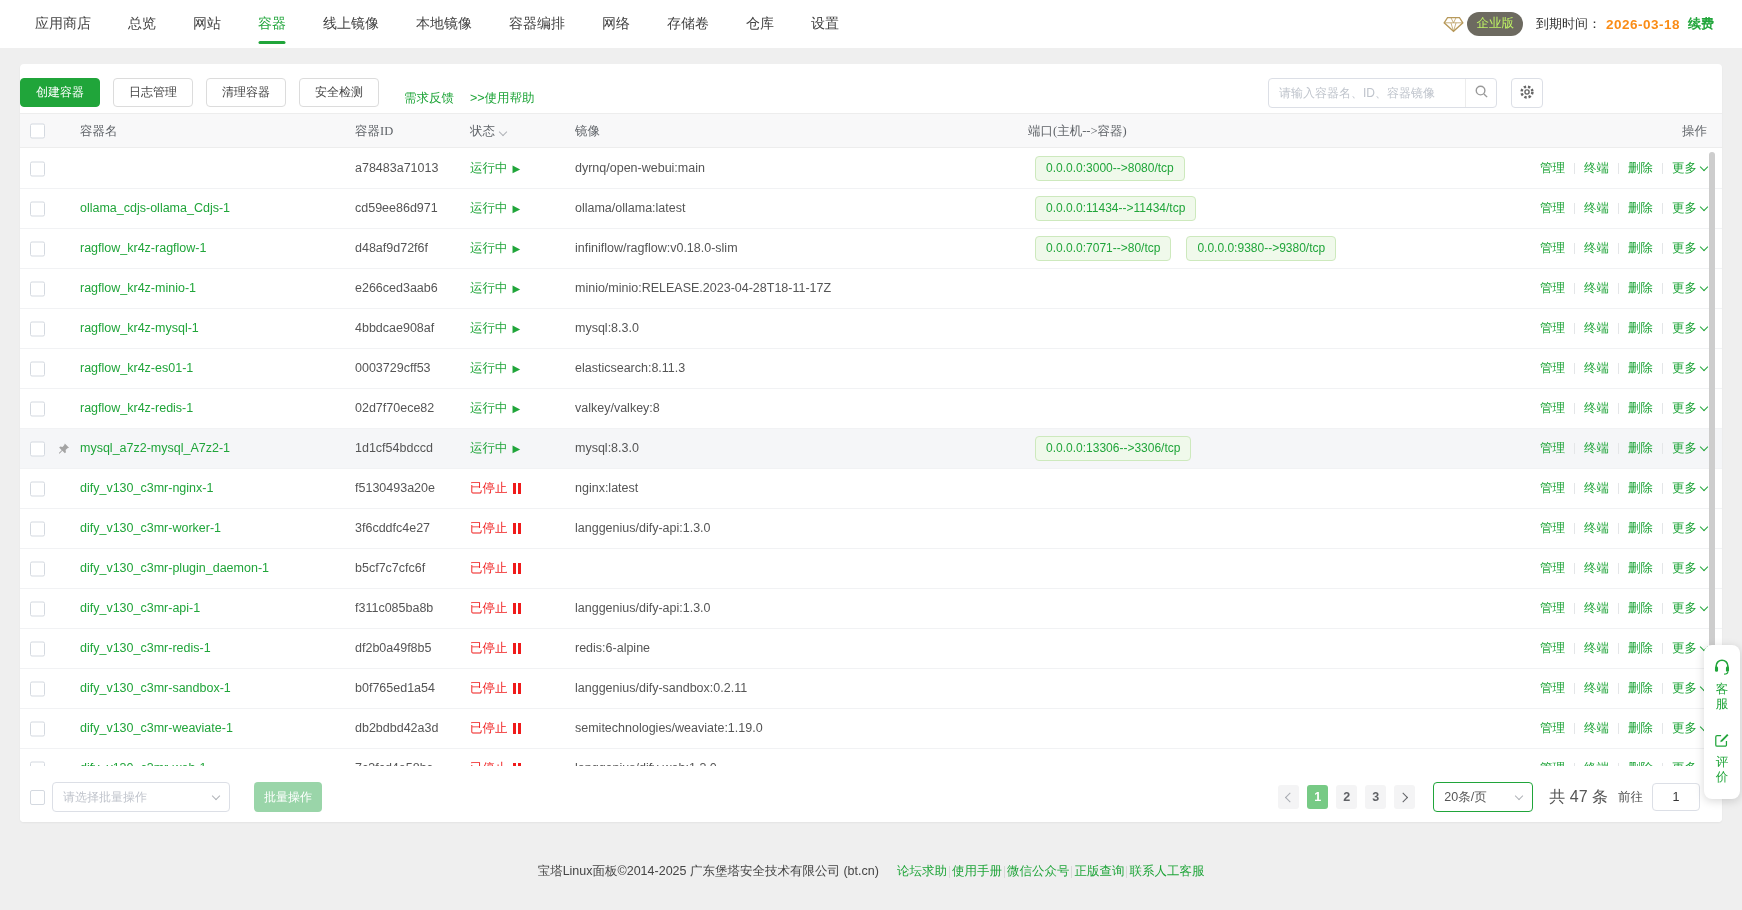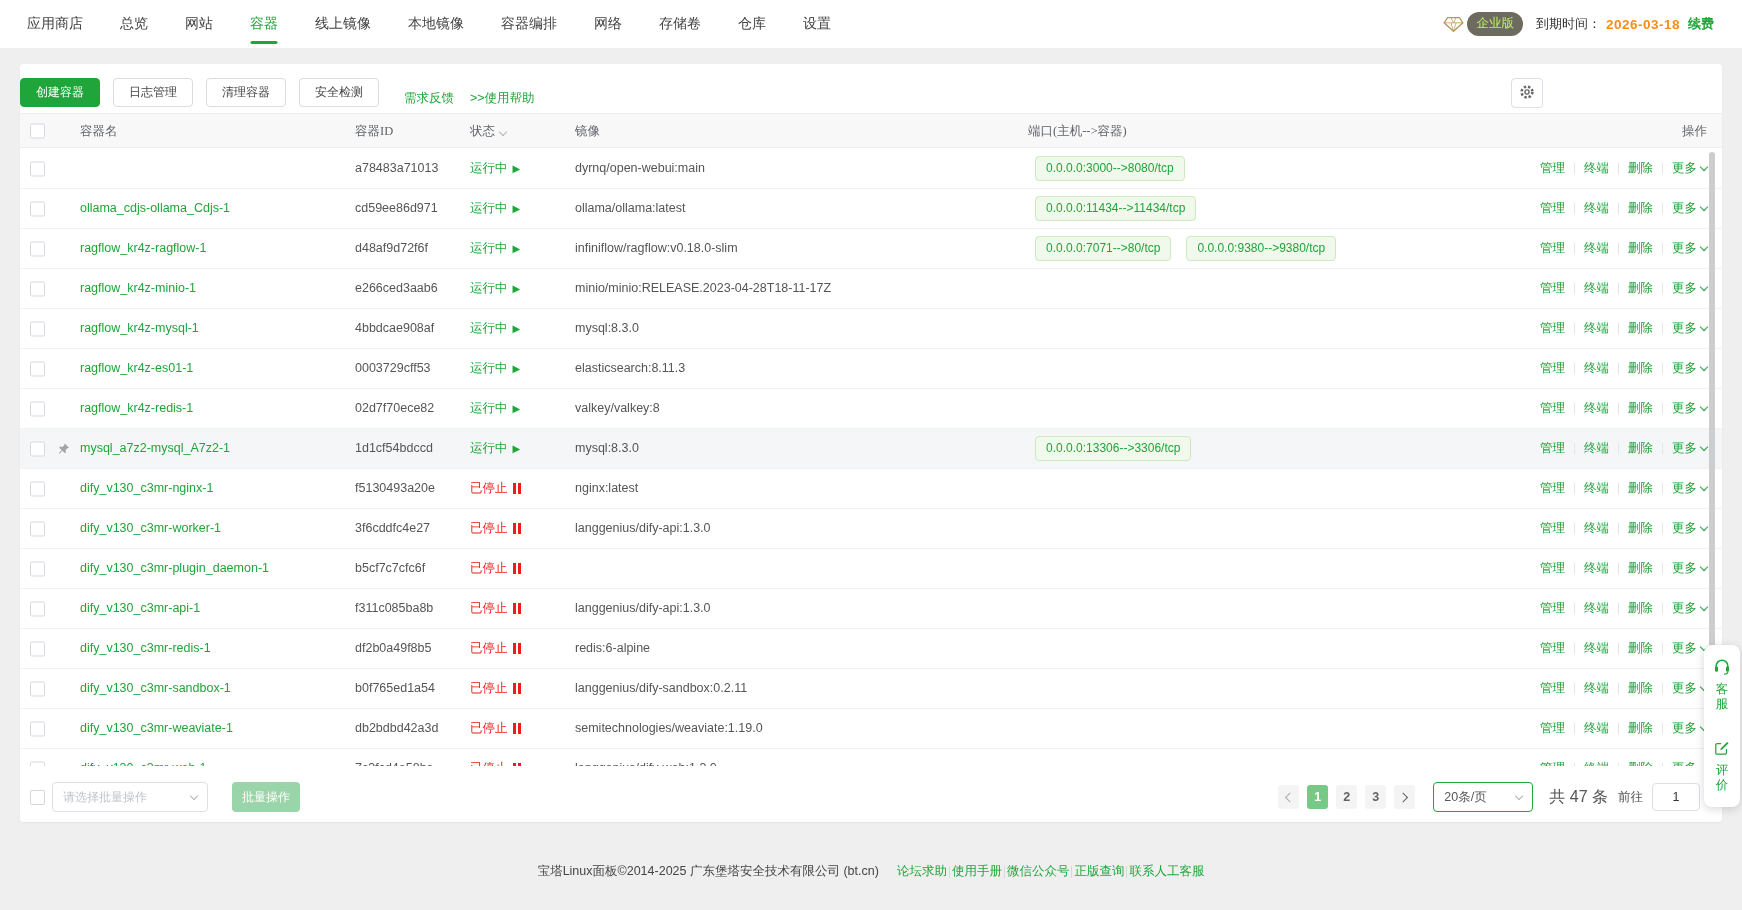--- a/index.html
+++ b/index.html
@@ -5,21 +5,21 @@
   * { margin:0; padding:0; box-sizing:border-box; }
   html,body { width:1742px; height:910px; }
   body {
     font-family:"Liberation Sans","DejaVu Sans",sans-serif;
     background:#efefef; color:#333; font-size:12px; overflow:hidden;
   }
   .screen { position:relative; width:1742px; height:910px; overflow:hidden; }
 
   
   .topbar { position:absolute; top:0; left:0; right:0; height:48px; background:#fff; display:flex; align-items:center; }
-  .nav { display:flex; gap:37px; padding-left:27px; align-items:center; height:100%; }
+  .nav { display:flex; gap:37px; padding-left:35px; align-items:center; height:100%; }
   .nav-item { font-size:14px; color:#424242; cursor:pointer; position:relative; height:100%; display:flex; align-items:center; white-space:nowrap; }
   .nav-item.active { color:#20a53a; }
   .nav-item.active::after { content:""; position:absolute; left:50%; transform:translateX(-50%); bottom:4px; width:27px; height:3px; background:#20a53a; border-radius:2px; }
   .topbar-right { margin-left:auto; display:flex; align-items:center; padding-right:28px; gap:5px; }
   .vip-diamond { display:flex; align-items:center; margin-right:-2px; }
   .vip-badge { background:#6d6a60; color:#bef264; font-size:12.5px; padding:3px 9px 4px; border-radius:12px; white-space:nowrap; }
   .expire-label { font-size:13px; color:#333; margin-left:8px; white-space:nowrap; }
   .expire-date { font-size:13.5px; color:#fa8c16; font-weight:bold; letter-spacing:.5px; }
   .renew { font-size:13px; color:#20a53a; cursor:pointer; font-weight:bold; margin-left:3px; }
 
@@ -63,35 +63,35 @@
   .cactions { position:absolute; right:15px; top:0; height:100%; display:flex; align-items:center; gap:9px; }
   .alink { color:#20a53a; font-size:12.5px; cursor:pointer; text-decoration:none; display:flex; align-items:center; white-space:nowrap; }
   .sep { width:1px; height:11px; background:#e4e6e8; }
   .chev { width:6px; height:6px; border-right:1.3px solid currentColor; border-bottom:1.3px solid currentColor; display:inline-block; transform:rotate(45deg); margin-left:4px; margin-top:-3px; }
   .chev.gray { color:#b0b3b8; margin-left:5px; }
   .scroll-thumb { position:absolute; right:7px; top:88px; width:6px; height:500px; background:#cdcdcd; border-radius:3px; }
 
   
   .bottombar { position:absolute; left:0; right:0; bottom:0; height:50px; background:#fff; border-radius:0 0 4px 4px; }
   .batch { position:absolute; left:10px; top:10px; display:flex; align-items:center; }
-  .selectbox { width:156px; height:30px; border:1px solid #dcdfe6; border-radius:4px; display:flex; align-items:center; justify-content:space-between; padding:0 10px; color:#c0c4cc; font-size:12px; cursor:pointer; background:#fff; margin-left:7px; white-space:nowrap; }
+  .selectbox { width:178px; height:30px; border:1px solid #dcdfe6; border-radius:4px; display:flex; align-items:center; justify-content:space-between; padding:0 10px; color:#c0c4cc; font-size:12px; cursor:pointer; background:#fff; margin-left:7px; white-space:nowrap; }
   .batch-btn { margin-left:24px; width:68px; height:30px; background:#9ad5a9; color:#fff; border:0; border-radius:4px; font-size:12px; cursor:pointer; font-family:inherit; white-space:nowrap; }
   .pager { position:absolute; right:22px; top:10px; display:flex; align-items:center; height:30px; }
   .pbox { min-width:21px; height:24px; padding:0 4px; background:#f4f4f5; border-radius:3px; display:flex; align-items:center; justify-content:center; font-size:12.5px; font-weight:bold; color:#606266; margin:0 4px; cursor:pointer; }
   .pbox.active { background:#77ca85; color:#fff; }
   .arrow { width:7px; height:7px; display:inline-block; border-left:1.6px solid #a8abb2; border-bottom:1.6px solid #a8abb2; }
   .arrow.left { transform:rotate(45deg) translate(1px,-1px); }
   .arrow.right { transform:rotate(-135deg) translate(1px,-1px); border-color:#606266; }
   .size-select { margin-left:14px; width:100px; height:30px; border:1px solid #20a53a; border-radius:4px; display:flex; align-items:center; justify-content:space-between; padding:0 10px; color:#555; font-size:12.5px; cursor:pointer; background:#fff; white-space:nowrap; }
   .total { margin-left:16px; color:#555; font-size:16px; white-space:nowrap; }
   .goto-label { margin-left:10px; color:#555; font-size:12.5px; }
   .goto-input { margin-left:9px; width:48px; height:28px; border:1px solid #dcdfe6; border-radius:4px; text-align:center; font-size:12.5px; color:#333; outline:none; font-family:inherit; }
 
   
-  .floatw { position:absolute; right:2px; top:645px; width:36px; background:#fff; border-radius:8px; box-shadow:0 2px 10px rgba(0,0,0,.16); padding:12px 0 14px; display:flex; flex-direction:column; align-items:center; gap:28px; }
+  .floatw { position:absolute; right:2px; top:645px; width:36px; background:#fff; border-radius:8px; box-shadow:0 2px 10px rgba(0,0,0,.16); padding:12px 0 14px; display:flex; flex-direction:column; align-items:center; gap:20px; }
   .fitem { display:flex; flex-direction:column; align-items:center; gap:4px; cursor:pointer; }
   .vtext { width:14px; word-break:break-all; line-height:15px; text-align:center; color:#20a53a; font-size:12.5px; }
 
   
   .footer { position:absolute; left:0; right:0; top:863px; display:flex; justify-content:center; align-items:center; gap:14px; font-size:12.5px; color:#454545; }
   .flink { color:#20a53a; cursor:pointer; white-space:nowrap; }
   .fsep { width:1px; height:12px; background:#d9d9d9; }
   .copyright { white-space:nowrap; margin-right:4px; }
 </style>
 </head>
@@ -135,20 +135,31 @@
         <span style="display:flex;gap:13px;">
             <button class="btn">日志管理</button>
             <button class="btn">清理容器</button>
             <button class="btn">安全检测</button>
           </span>
         <span class="tool-links">
             <a class="tlink">需求反馈</a>
             <a class="tlink">&gt;&gt;使用帮助</a>
           </span>
       </div>
+      <div class="search">
+        <input type="text" placeholder="请输入容器名、ID、容器镜像" style="">
+        <div class="search-btn">
+          <span>
+            <svg width="15" height="15" viewBox="0 0 16 16" fill="none" stroke="#999" stroke-width="1.5">
+              <circle cx="7" cy="7" r="4.6"></circle>
+                <line x1="10.6" y1="10.6" x2="14" y2="14"></line>
+            </svg>
+          </span>
+        </div>
+      </div>
       <div class="gear-btn">
         <span>
           <svg width="16" height="16" viewBox="0 0 16 16" fill="none" stroke="#666">
             <circle cx="8" cy="8" r="5.4" stroke-width="2.5" stroke-dasharray="2.4 1.9"></circle>
             <circle cx="8" cy="8" r="2.1" stroke-width="1.4"></circle>
           </svg>
         </span>
       </div>
     </div>
 

